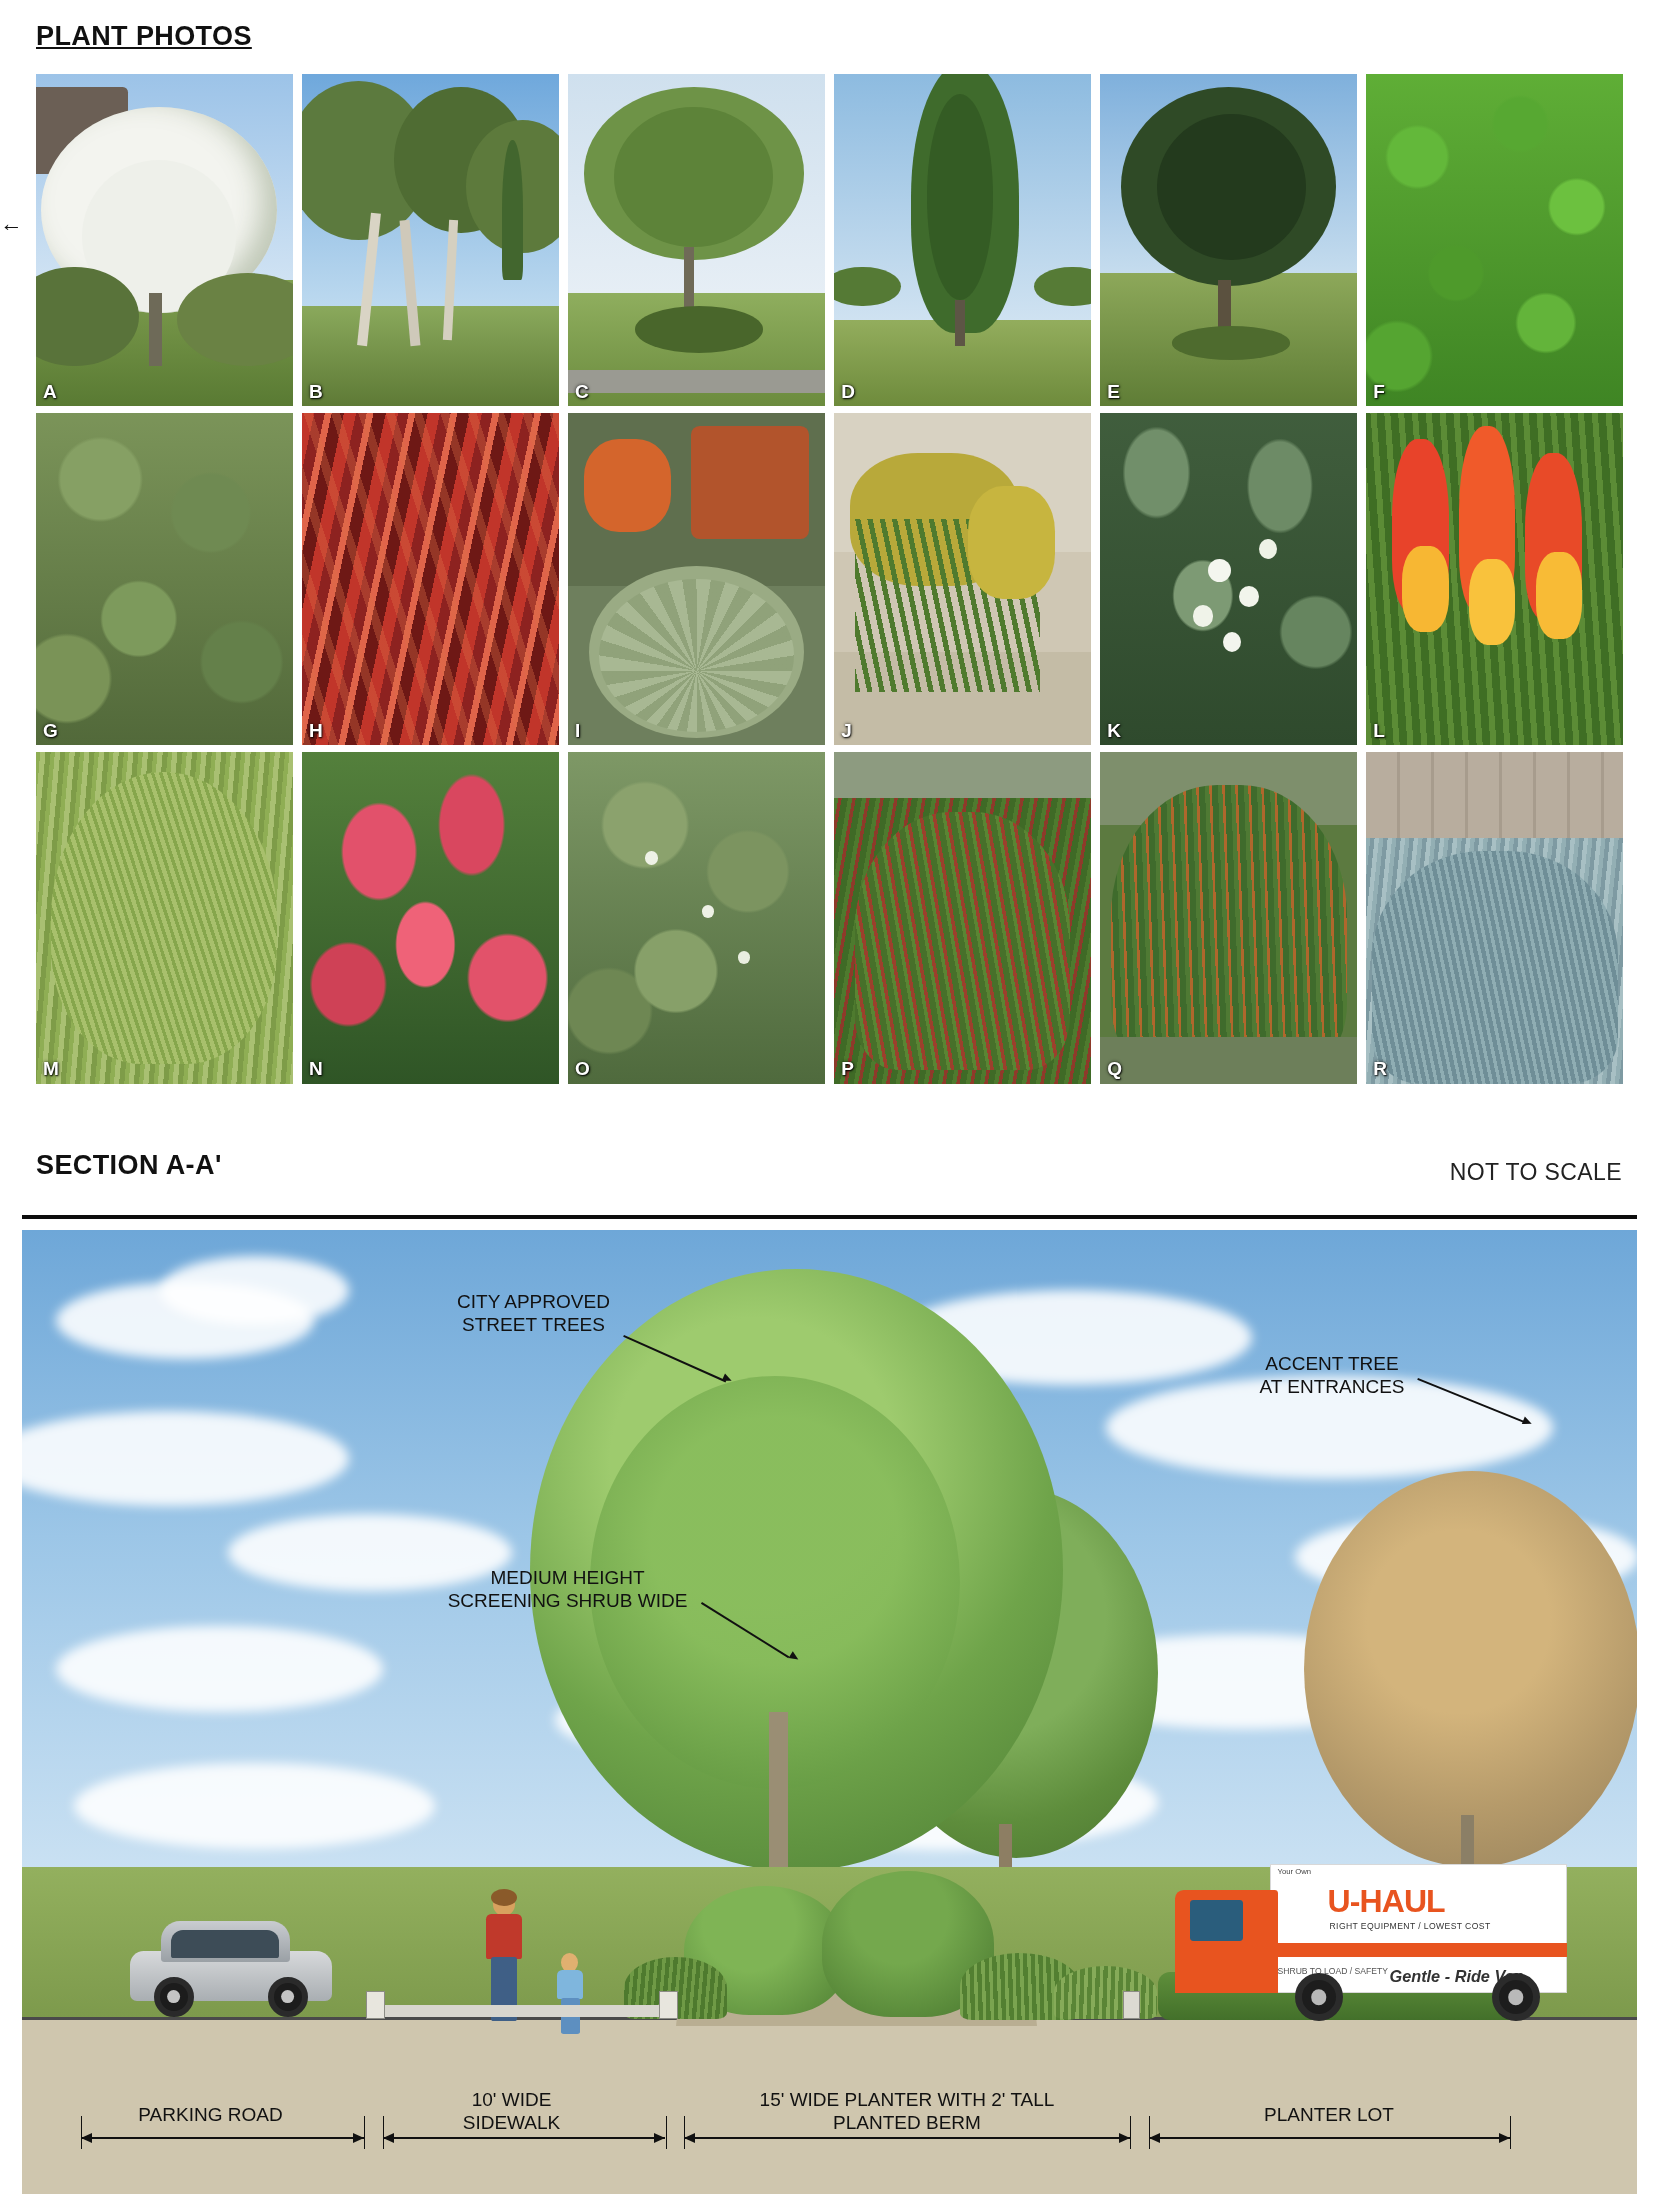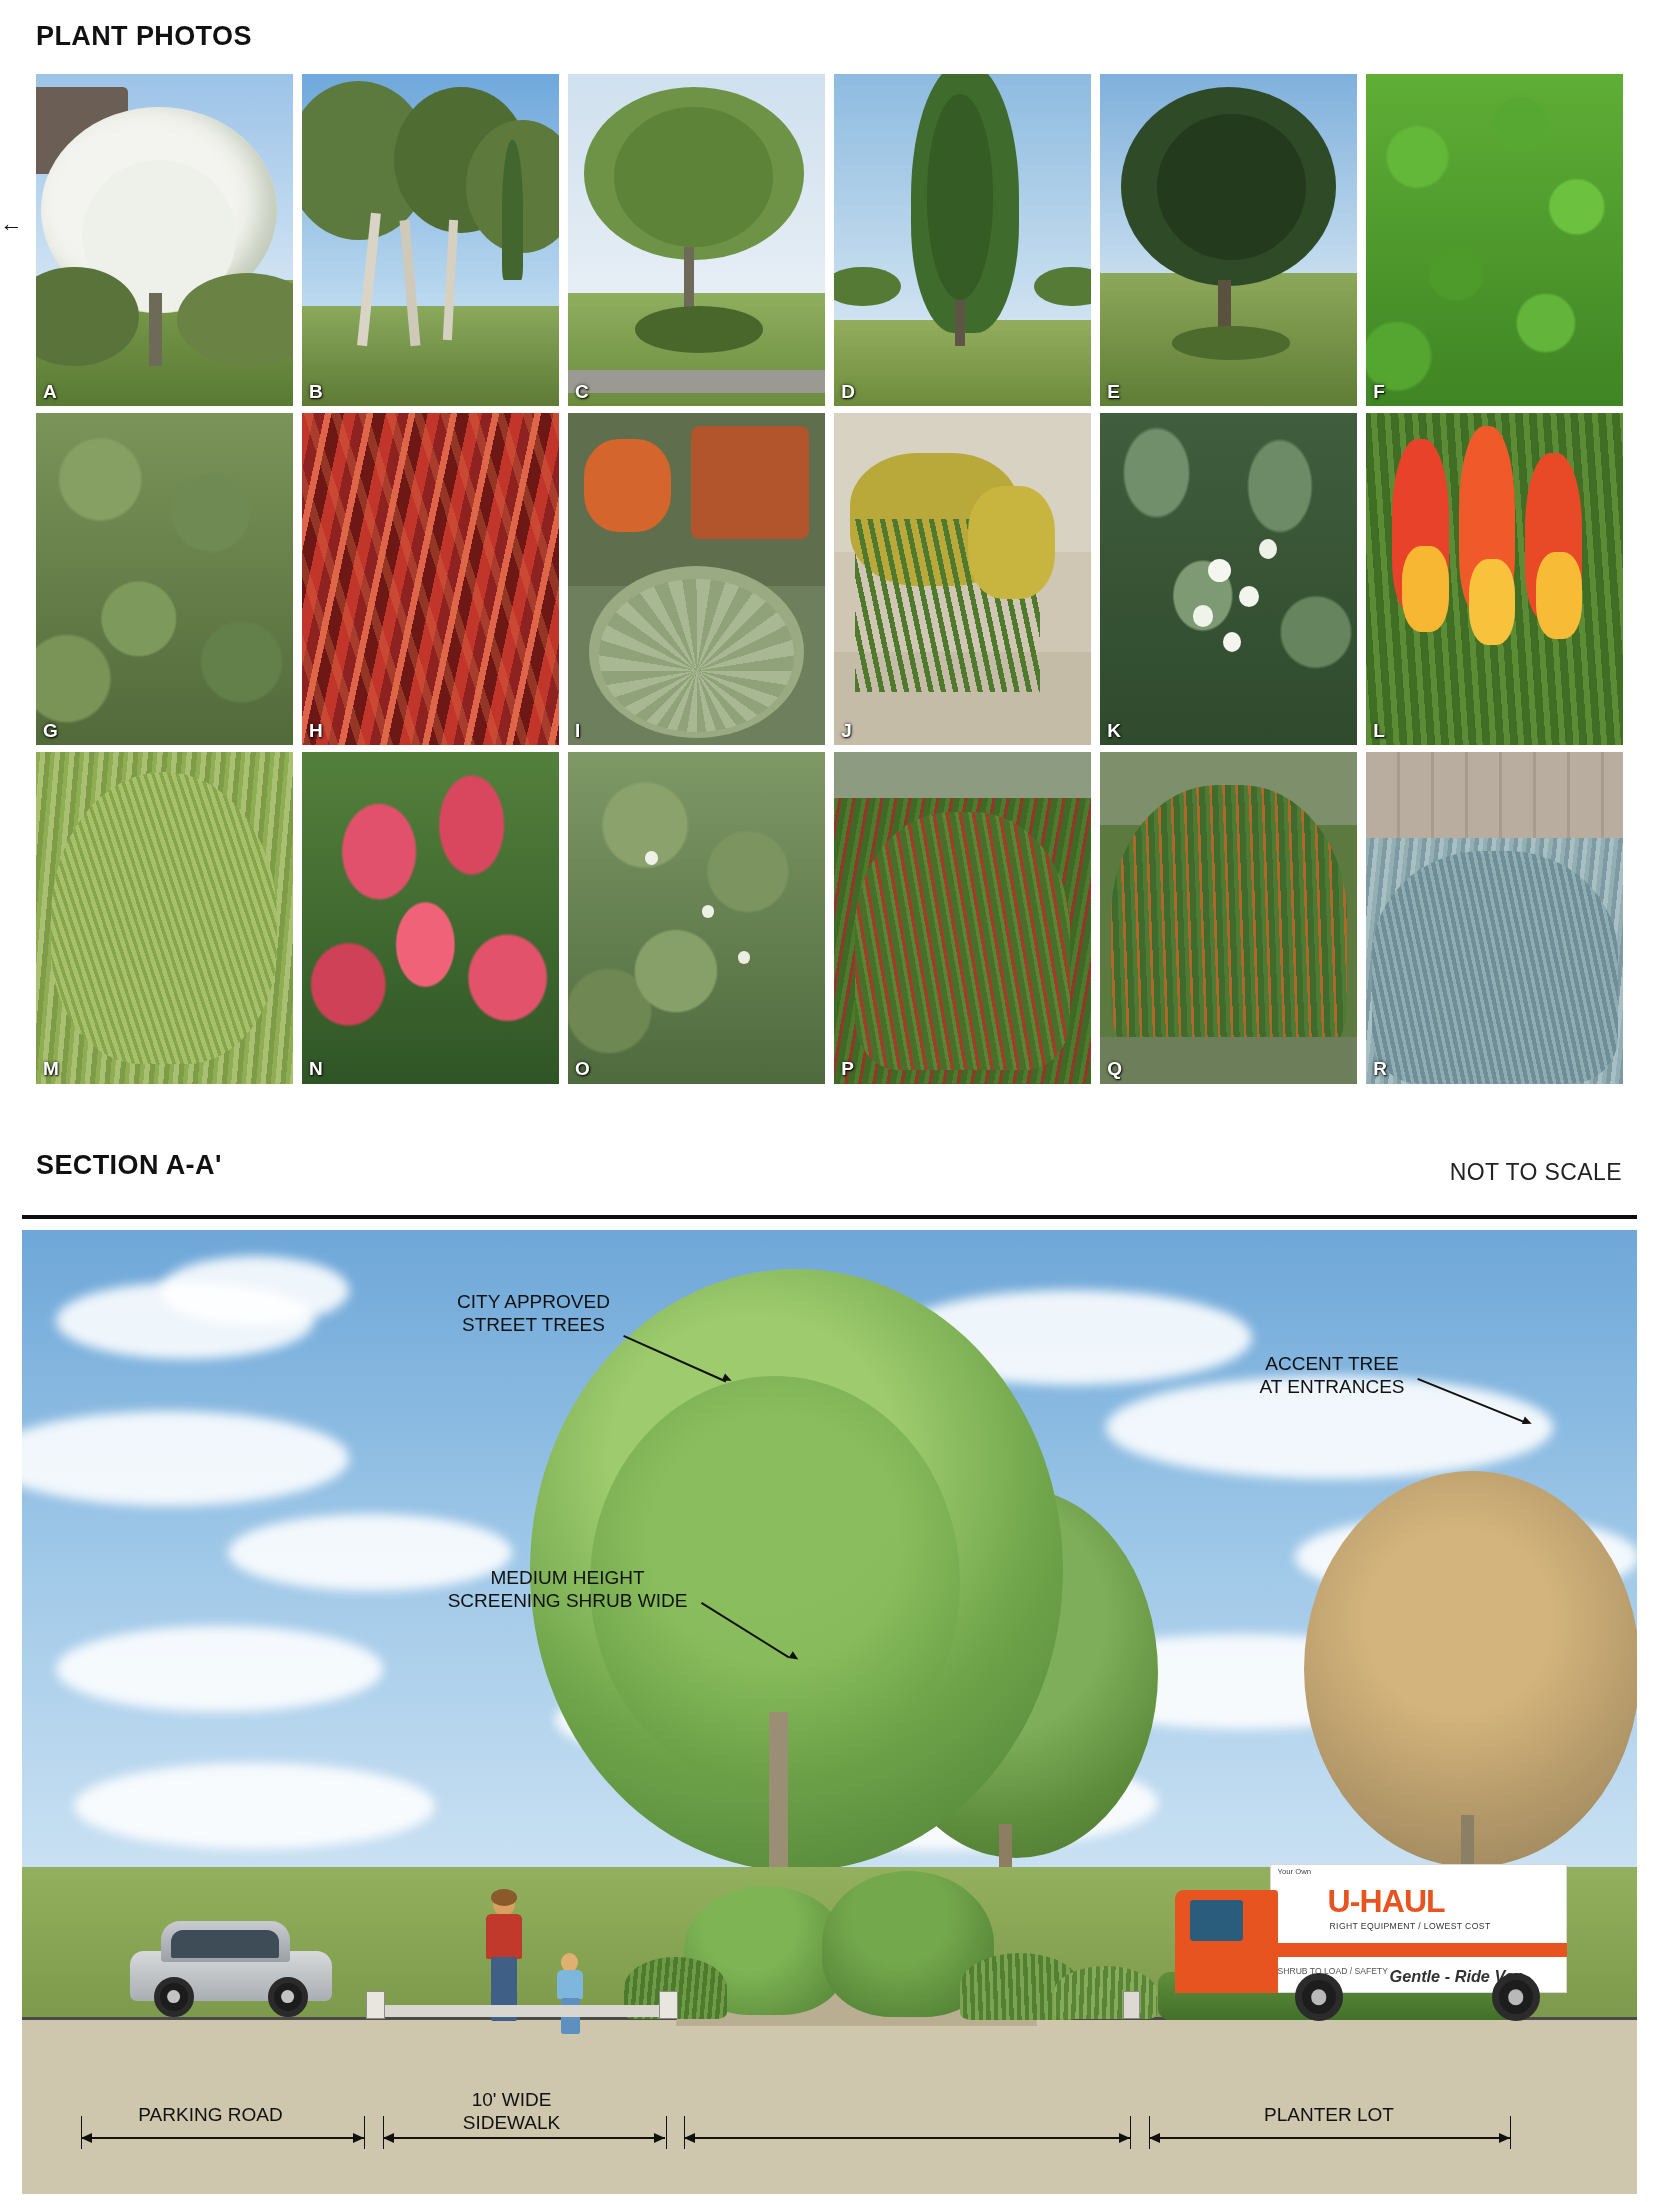--- a/index.html
+++ b/index.html
@@ -20,20 +20,21 @@
   .section-title {
     position: absolute;
     font-weight: bold;
     letter-spacing: 0.4px;
     color: #111;
   }
   #plant-photos-title {
     left: 36px;
     top: 20.6px;
     font-size: 27px;
+    text-decoration: underline;
   }
 
   
   #photo-grid {
     position: absolute;
     left: 36px;
     top: 74px;
     width: 1587px;
     display: grid;
     grid-template-columns: repeat(6, 1fr);
@@ -624,20 +625,22 @@
       <div class="dim-arrow-r" style="left:331px;top:51px;"></div>
 
       <div class="dim-label" style="left:361px;top:6.9px;width:258px;">10' WIDE
 SIDEWALK</div>
       <div class="tick" style="left:361px;top:34px;height:33px;"></div>
       <div class="tick" style="left:644px;top:34px;height:33px;"></div>
       <div class="dim-line" style="left:361px;top:55px;width:282px;"></div>
       <div class="dim-arrow-l" style="left:361px;top:51px;"></div>
       <div class="dim-arrow-r" style="left:632px;top:51px;"></div>
 
+      <div class="dim-label" style="left:662px;top:6.9px;width:447px;">15' WIDE PLANTER WITH 2' TALL
+PLANTED BERM</div>
       <div class="tick" style="left:662px;top:34px;height:33px;"></div>
       <div class="tick" style="left:1108px;top:34px;height:33px;"></div>
       <div class="dim-line" style="left:662px;top:55px;width:446px;"></div>
       <div class="dim-arrow-l" style="left:662px;top:51px;"></div>
       <div class="dim-arrow-r" style="left:1097px;top:51px;"></div>
 
       <div class="dim-label" style="left:1127px;top:22.4px;width:361px;">PLANTER LOT</div>
       <div class="tick" style="left:1127px;top:34px;height:33px;"></div>
       <div class="tick" style="left:1488px;top:34px;height:33px;"></div>
       <div class="dim-line" style="left:1127px;top:55px;width:361px;"></div>

